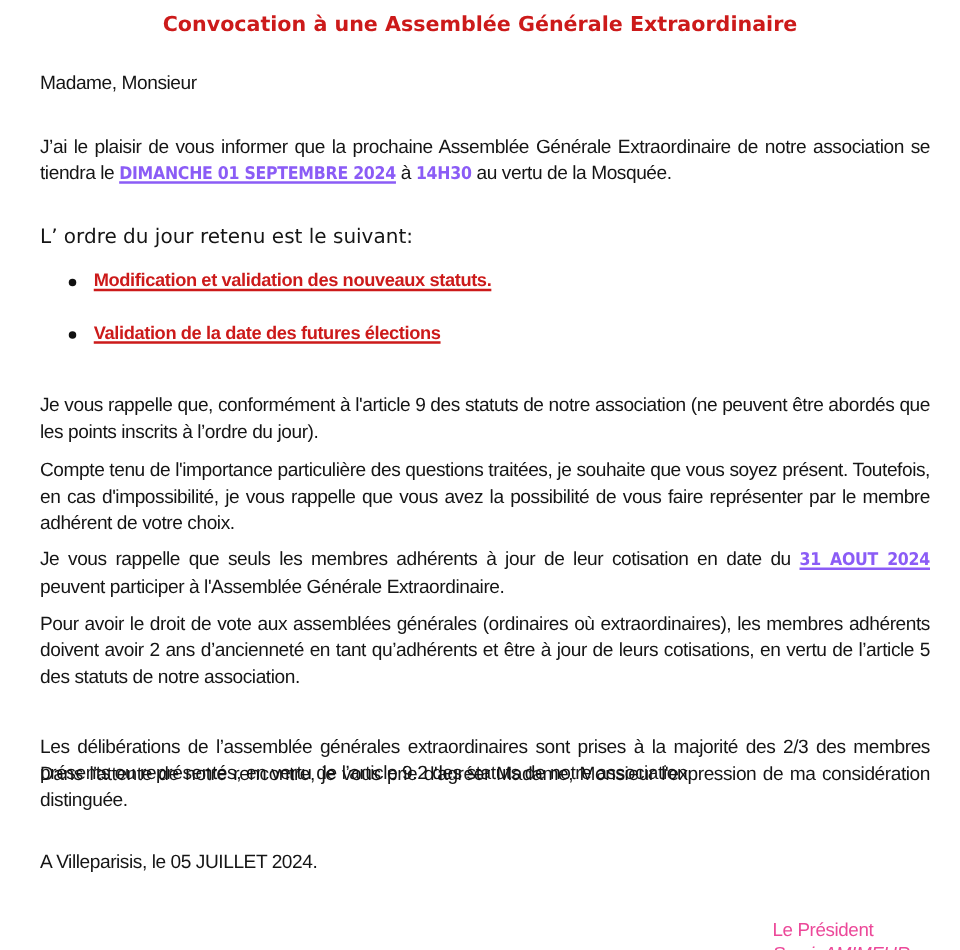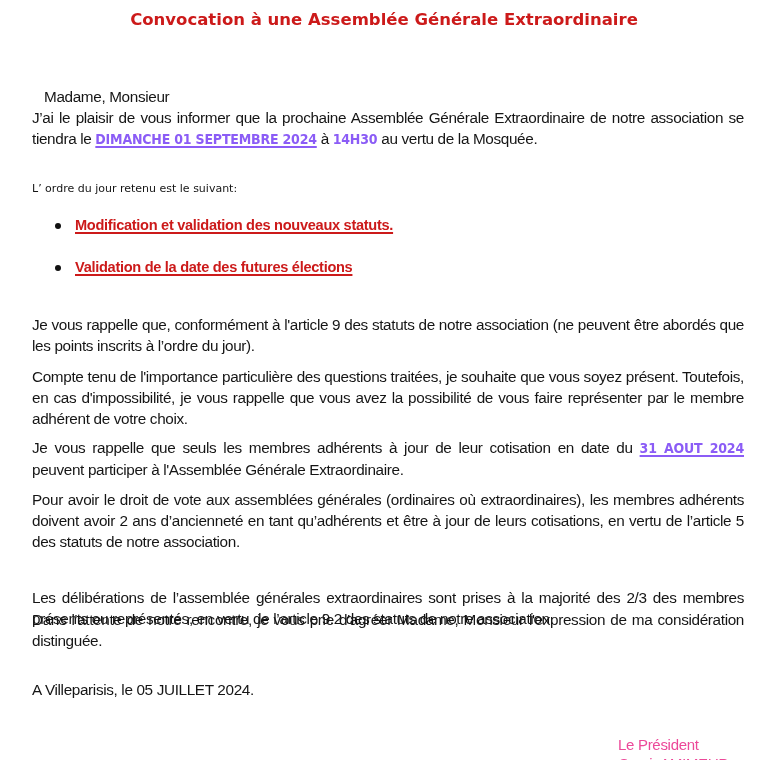--- a/index.html
+++ b/index.html
@@ -103,27 +103,27 @@
       font-style: italic;
     }
   </style>
 </head>
 <body>
 
 <div class="page">
 
   <div class="title">Convocation à une Assemblée Générale Extraordinaire</div>
 
-  <div class="para narrow" style="top:86px;margin-left:12px;">Madame, Monsieur</div>
+  <div class="para narrow" style="top:56px;">Madame, Monsieur</div>
 
   <div class="para narrow" style="top:107px;">
     <span>J’ai le plaisir de vous informer que la prochaine Assemblée Générale Extraordinaire de notre association se tiendra le </span><span class="red-bold ul">DIMANCHE 01 SEPTEMBRE 2024</span><span> à </span><span class="red-bold">14H30</span><span> au vertu de la Mosquée.</span>
   </div>
 
-  <div class="para" style="top:178px; font-family:'DejaVu Sans', sans-serif; font-size:11px;">L’ ordre du jour retenu est le suivant:</div>
+  <div class="para" style="top:178px; font-family:'DejaVu Sans', sans-serif; font-size:16px;">L’ ordre du jour retenu est le suivant:</div>
 
   <div class="agenda" style="top:217px;">
     <div class="agenda-item" style="top:0;">
       <span class="bullet"></span>
       <span class="agenda-text">Modification et validation des nouveaux statuts.</span>
     </div>
     <div class="agenda-item" style="top:42px;">
       <span class="bullet"></span>
       <span class="agenda-text">Validation de la date des futures élections</span>
     </div>

